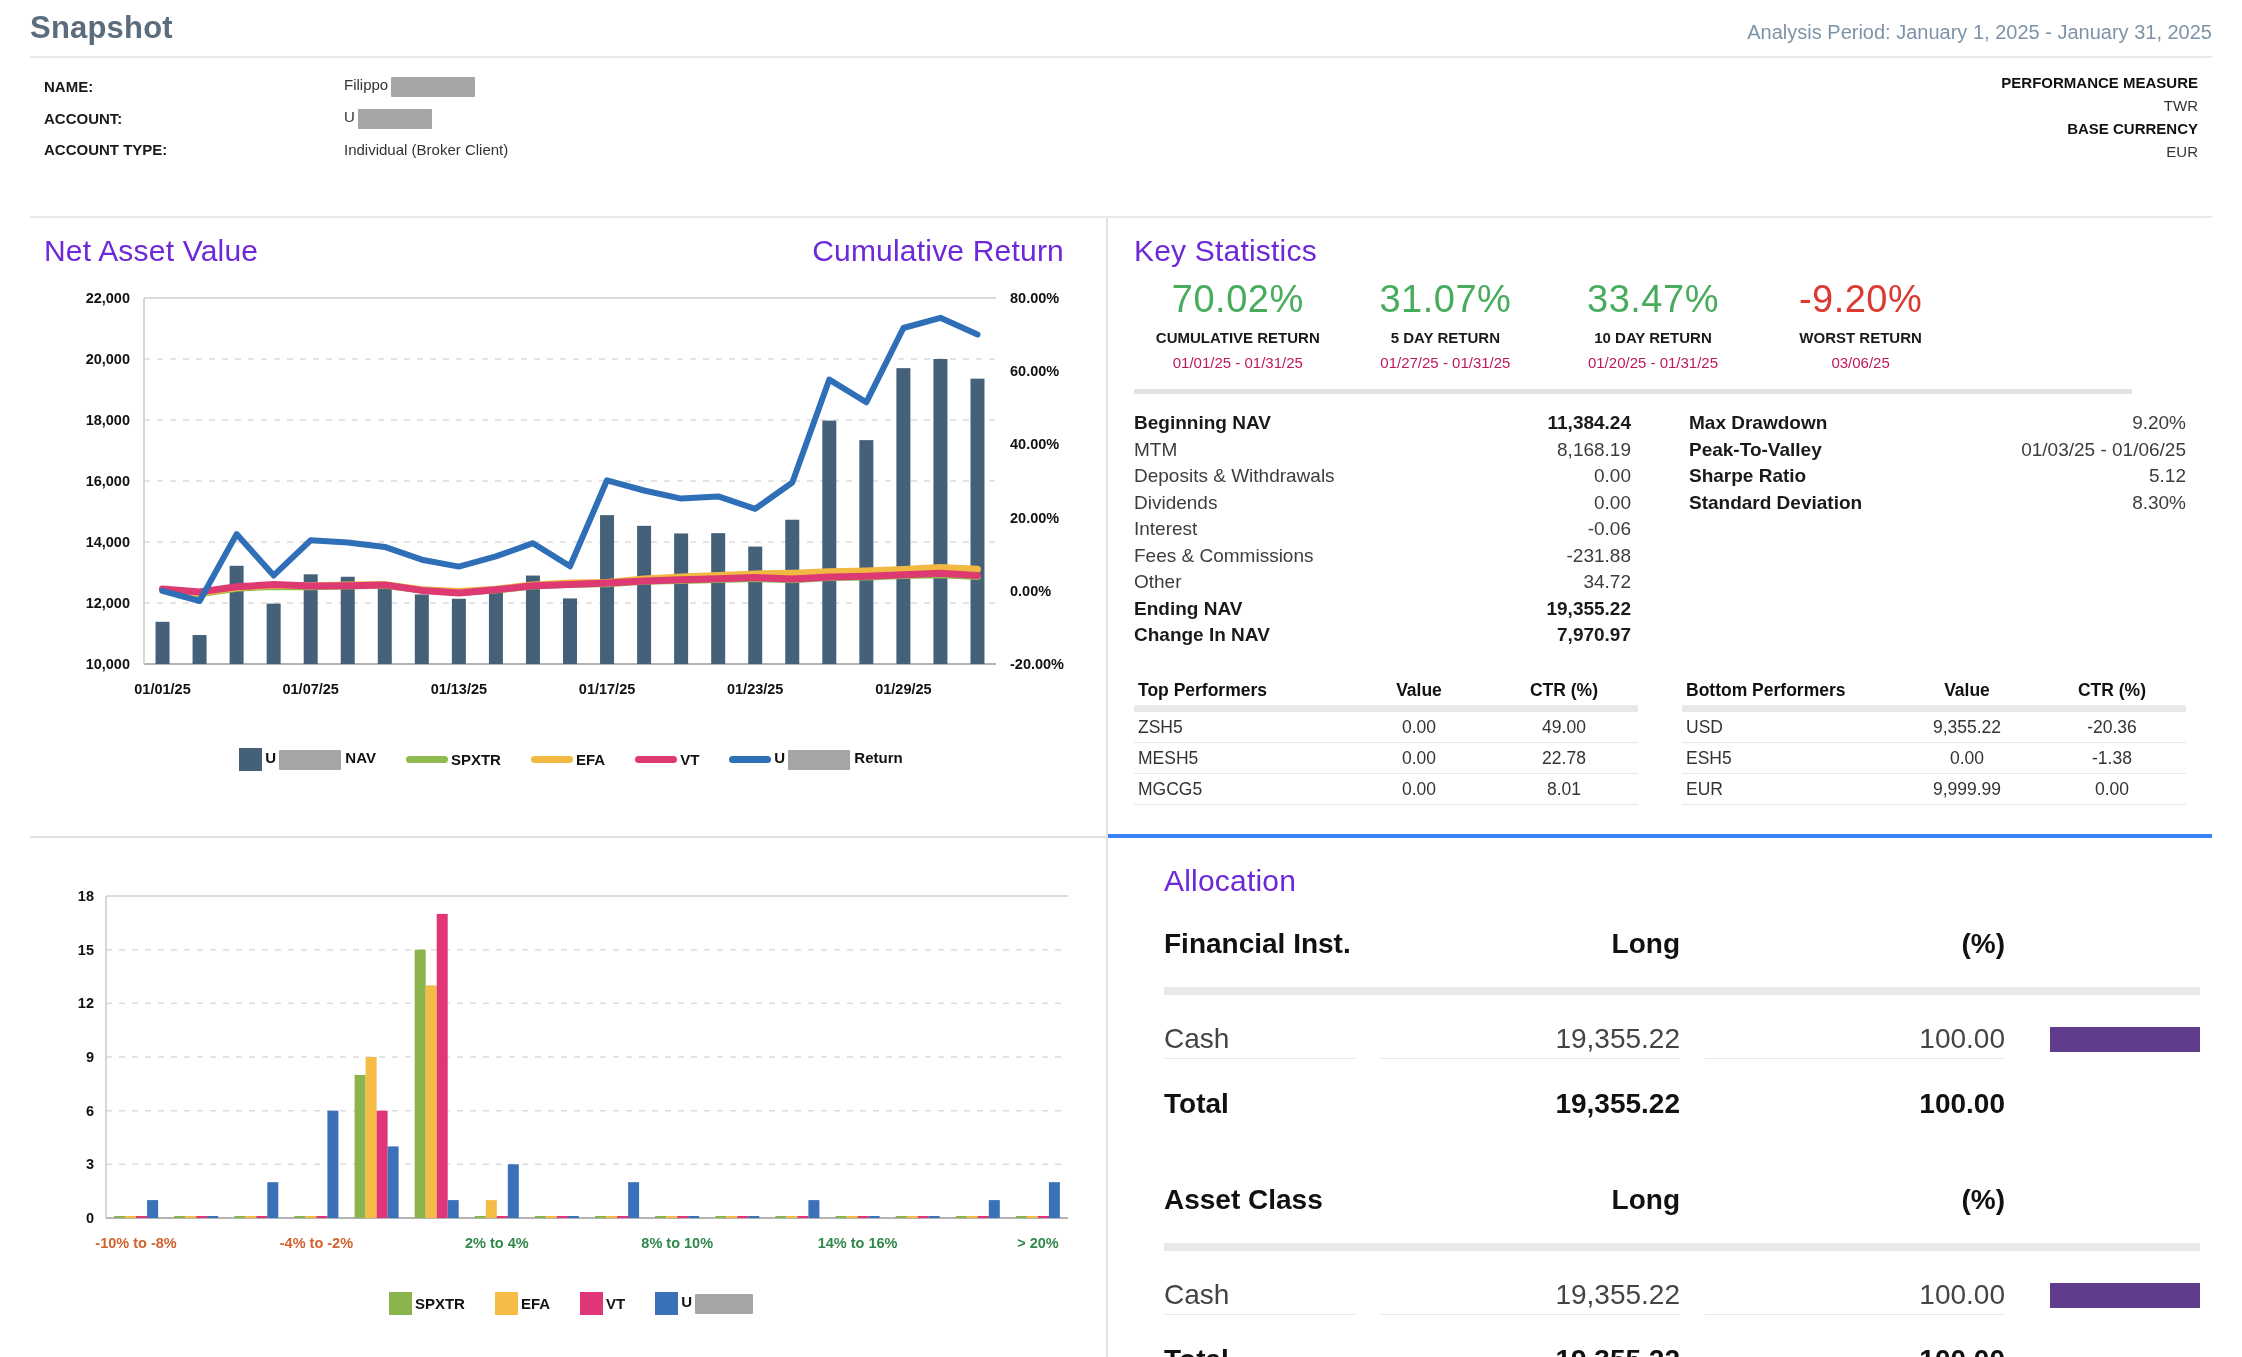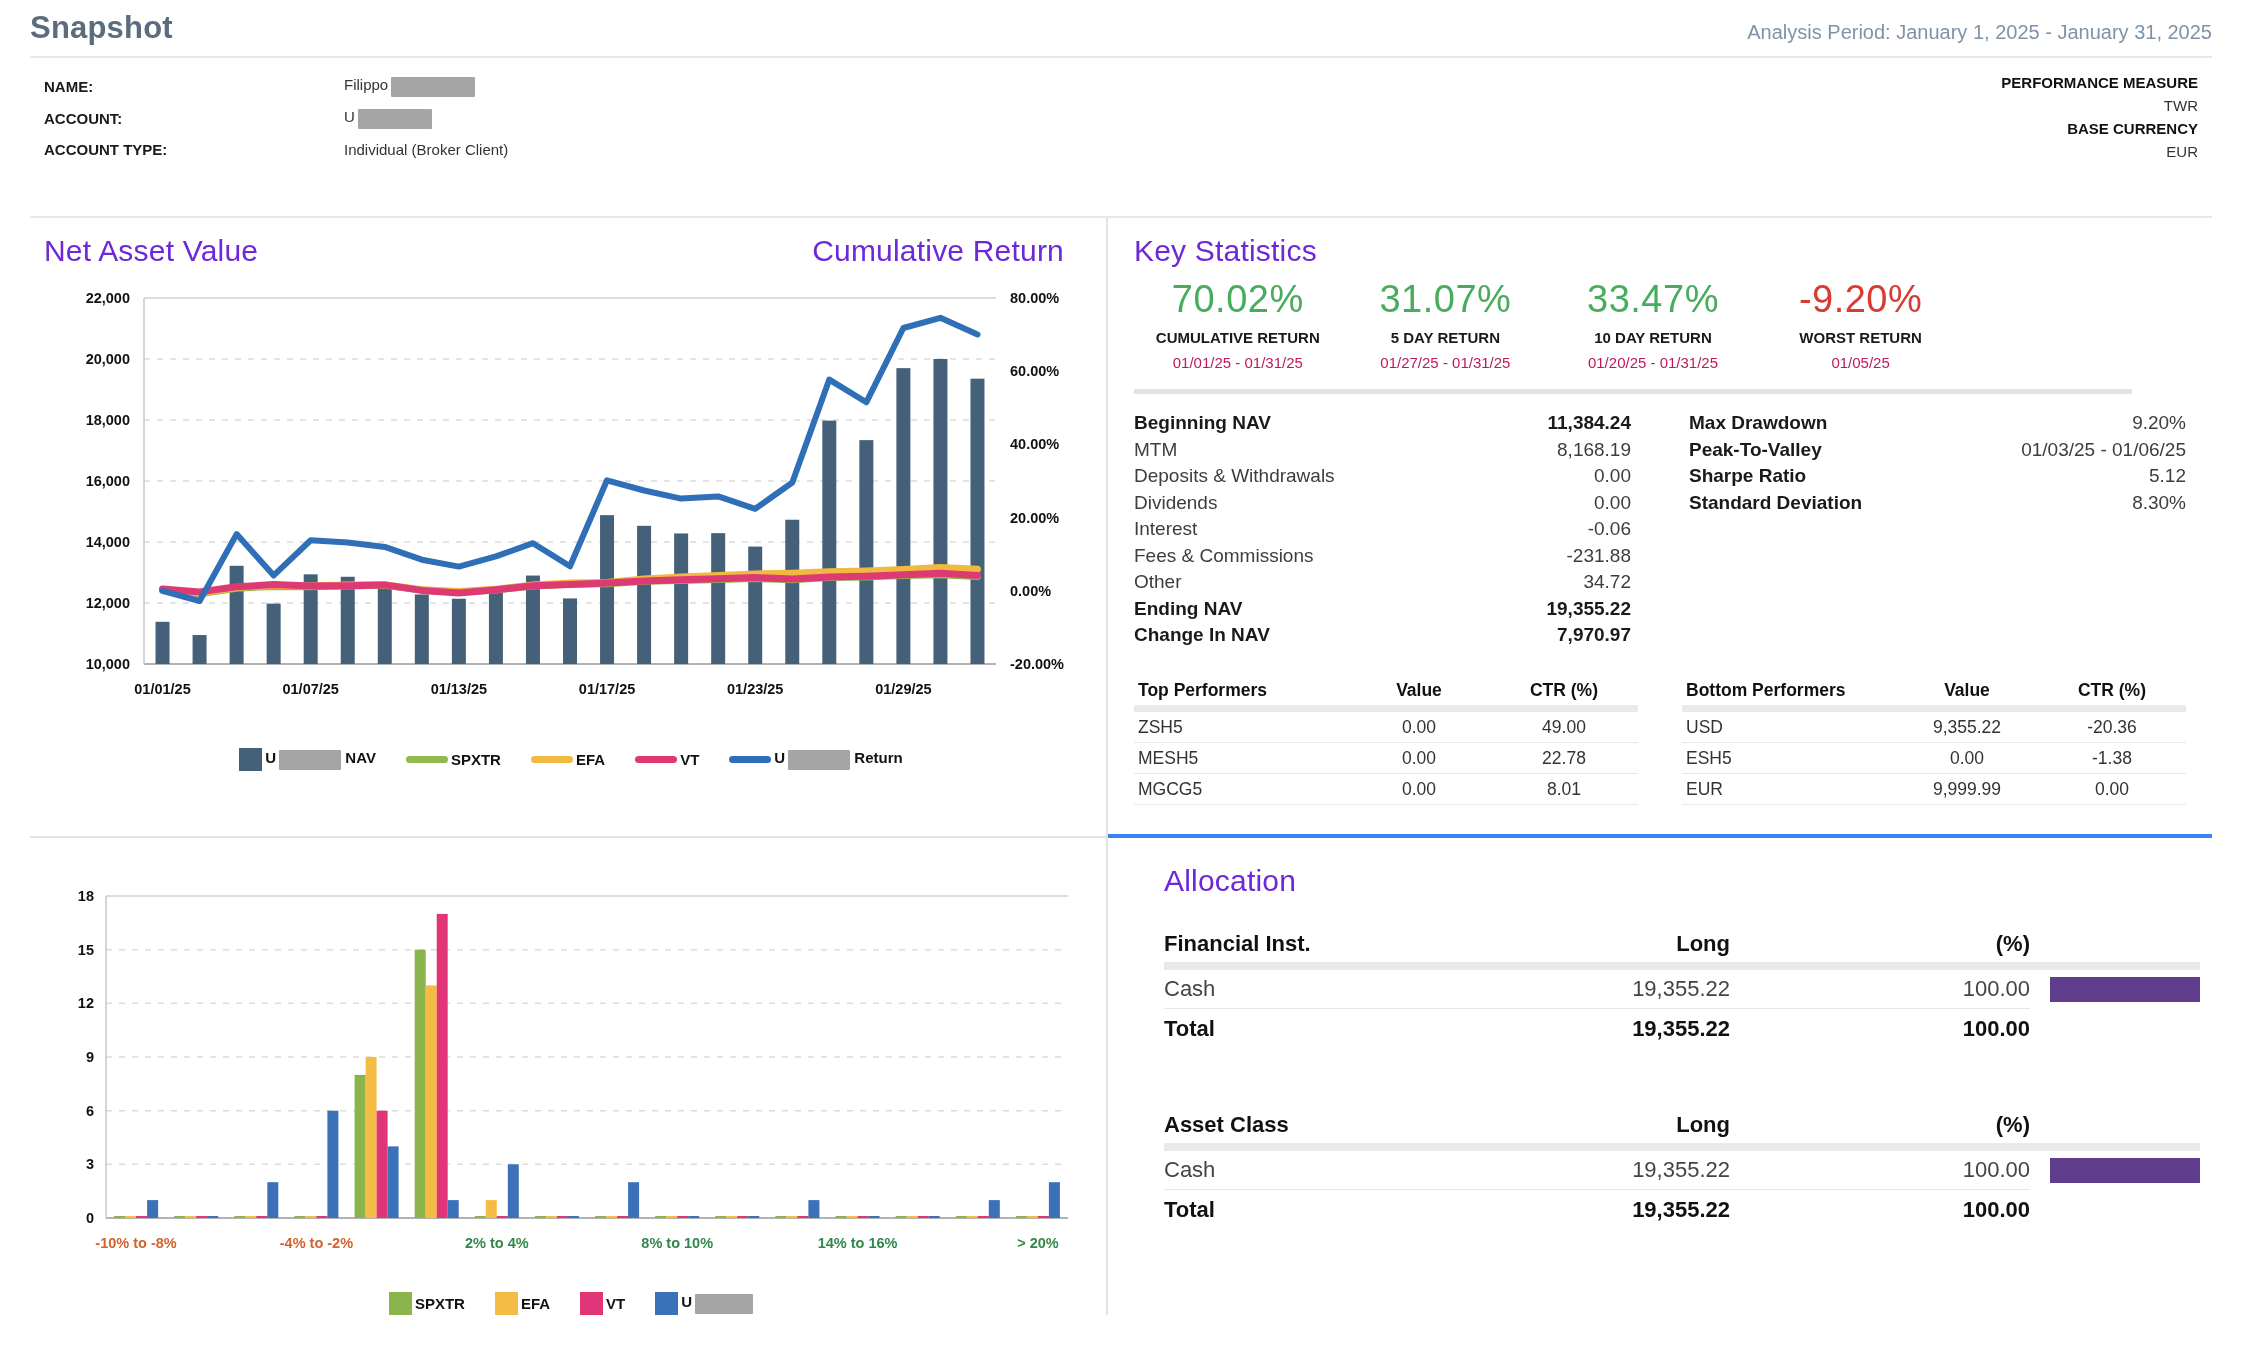--- a/index.html
+++ b/index.html
@@ -46,22 +46,22 @@
   .srow{display:flex;justify-content:space-between;font-size:19px;line-height:26.5px;color:#3d3d3d;}
   .srow .slabel.b,.srow .svalue.b{font-weight:700;color:#1a1a1a;}
   
   .perf-wrap{display:flex;gap:44px;margin-top:26px;padding-right:26px;}
   .ptable{flex:1;}
   .prow{display:grid;grid-template-columns:1fr 150px 140px;font-size:17.5px;line-height:30px;color:#333;
     border-bottom:1px solid #e9e9e9;padding:0 4px;}
   .prow span:nth-child(2),.prow span:nth-child(3){text-align:center;}
   .prow.phead{font-weight:700;color:#111;border-bottom:none;}
   .band{height:7px;background:#e9e9e9;border-radius:1px;}
-  .atable{display:grid;grid-template-columns:1fr 300px 300px 170px;font-size:22px;
-    width:1036px;margin-bottom:58px;align-items:center;}
+  .atable{display:grid;grid-template-columns:1fr 300px 300px 170px;font-size:28px;
+    width:1036px;margin-bottom:58px;align-items:center;gap:25px;}
   .atable .ah{font-weight:700;color:#111;line-height:36px;}
   .atable .ac{color:#444;line-height:38px;border-bottom:1px solid #e7e7e7;}
   .atable .at{font-weight:700;color:#111;line-height:40px;}
   .atable .num{text-align:right;}
   .atable .aband{grid-column:1/5;height:8px;background:#e9e9e9;}
   .allocbar{width:150px;height:25px;justify-self:end;border-bottom:none !important;}
   svg text{font-family:"Liberation Sans",sans-serif;}
 </style>
 </head>
 <body>
@@ -193,21 +193,21 @@
             <div class="hl-dates">01/27/25 - 01/31/25</div>
           </div>
           <div class="hl">
             <div class="hl-value green">33.47%</div>
             <div class="hl-label">10 DAY RETURN</div>
             <div class="hl-dates">01/20/25 - 01/31/25</div>
           </div>
           <div class="hl">
             <div class="hl-value red">-9.20%</div>
             <div class="hl-label">WORST RETURN</div>
-            <div class="hl-dates">01/05/25</div>
+            <div class="hl-dates">03/06/25</div>
           </div>
         </div>
       <div class="stats-divider"></div>
       <div class="stat-cols">
         <div class="stat-col" id="nav-stats">
             <div class="srow">
               <span class="slabel b">Beginning NAV</span>
               <span class="svalue b">11,384.24</span>
             </div>
             <div class="srow">

